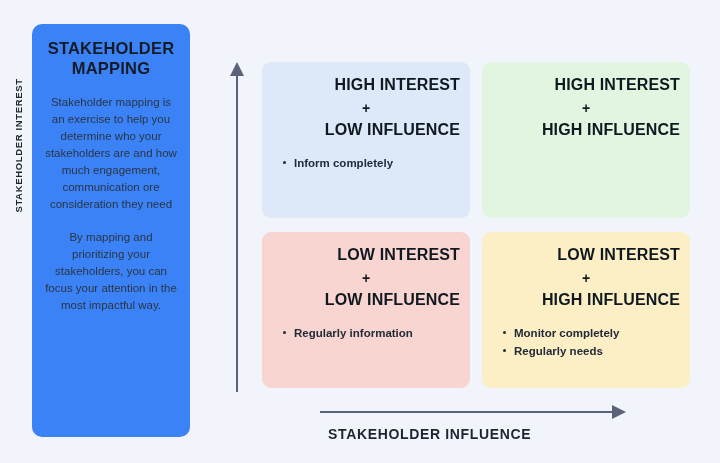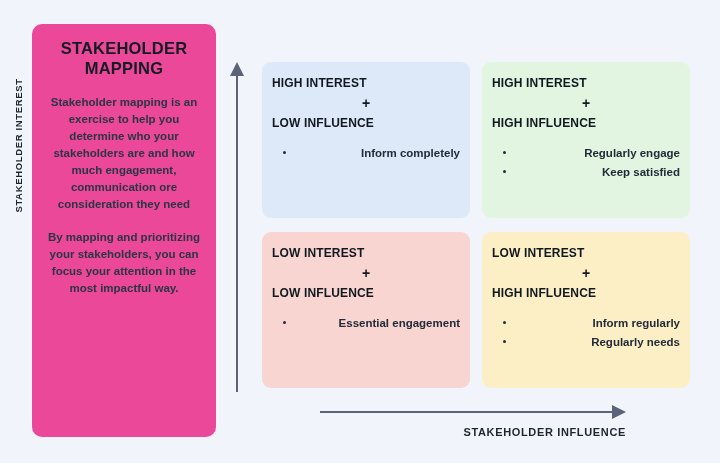--- a/index.html
+++ b/index.html
@@ -17,40 +17,40 @@
     position: relative;
     width: 720px;
     height: 463px;
   }
 
   
   #sidebar {
     position: absolute;
     left: 32px;
     top: 24px;
-    width: 184px;
+    width: 158px;
     height: 413px;
-    background: #ec4899;
+    background: #3b82f6;
     border-radius: 10px;
     box-sizing: border-box;
     padding: 14px 12px 10px 12px;
     text-align: center;
     color: #1d2530;
   }
   #sidebar-title {
     font-size: 16.5px;
     font-weight: bold;
     letter-spacing: 0.2px;
     line-height: 1.22;
     margin: 0 0 16px 0;
     color: #141b25;
   }
   .sidebar-para {
     font-size: 11.5px;
-    font-weight: bold;
+    font-weight: normal;
     line-height: 1.48;
     color: #2a3545;
     margin: 0 0 16px 0;
   }
   .sidebar-para:last-child { margin-bottom: 16px; }
 
   
   #y-axis {
     position: absolute;
     left: 228px;
@@ -109,25 +109,25 @@
     position: absolute;
     right: 0px;
     top: 1px;
     width: 0; height: 0;
     border-top: 7px solid transparent;
     border-bottom: 7px solid transparent;
     border-left: 14px solid #5a6377;
   }
   #x-axis-label {
     position: absolute;
-    left: 320px;
+    left: 328px;
     top: 426px;
     width: 306px;
-    text-align: right;
-    font-size: 11px;
+    text-align: left;
+    font-size: 14px;
     font-weight: bold;
     letter-spacing: 0.65px;
     color: #1d2530;
     white-space: nowrap;
   }
 
   
   .quad {
     position: absolute;
     width: 208px;
@@ -136,40 +136,39 @@
     box-sizing: border-box;
     padding: 14px 10px 10px 10px;
     color: #121922;
   }
   #quad-hi-low  { left: 262px; top: 62px;  background: #dde8f8; }
   #quad-hi-high { left: 482px; top: 62px;  background: #e2f5e0; }
   #quad-low-low { left: 262px; top: 232px; background: #f8d5d1; }
   #quad-low-high{ left: 482px; top: 232px; background: #fdefc5; }
 
   .quad-line {
-    text-align: left;
-    font-size: 12px;
+    text-align: right;
+    font-size: 16px;
     font-weight: bold;
     letter-spacing: 0.15px;
     line-height: 1.18;
     color: #101820;
   }
   .quad-plus {
     text-align: center;
     font-size: 14px;
     font-weight: bold;
     line-height: 1.0;
     margin: 6px 0 6px 0;
     color: #101820;
   }
   .quad-bullets {
     margin: 14px 0 0 0;
     padding: 0 0 0 22px;
     list-style: none;
-    text-align: right;
   }
   .quad-bullets li {
     position: relative;
     font-size: 11.5px;
     font-weight: bold;
     line-height: 1.62;
     color: #222b38;
   }
   .quad-bullets li::before {
     content: "";
@@ -211,38 +210,34 @@
     <div class="quad-line">LOW INFLUENCE</div>
     <ul class="quad-bullets">
       <li>Inform completely</li>
     </ul>
   </div>
 
   <div class="quad" id="quad-hi-high">
     <div class="quad-line">HIGH INTEREST</div>
     <div class="quad-plus">+</div>
     <div class="quad-line">HIGH INFLUENCE</div>
-    <ul class="quad-bullets">
-      <li>Regularly engage</li>
-      <li>Keep satisfied</li>
-    </ul>
   </div>
 
   <div class="quad" id="quad-low-low">
     <div class="quad-line">LOW INTEREST</div>
     <div class="quad-plus">+</div>
     <div class="quad-line">LOW INFLUENCE</div>
     <ul class="quad-bullets">
-      <li>Essential engagement</li>
+      <li>Regularly information</li>
     </ul>
   </div>
 
   <div class="quad" id="quad-low-high">
     <div class="quad-line">LOW INTEREST</div>
     <div class="quad-plus">+</div>
     <div class="quad-line">HIGH INFLUENCE</div>
     <ul class="quad-bullets">
-      <li>Inform regularly</li>
+      <li>Monitor completely</li>
       <li>Regularly needs</li>
     </ul>
   </div>
 
 </div>
 
 </body></html>

